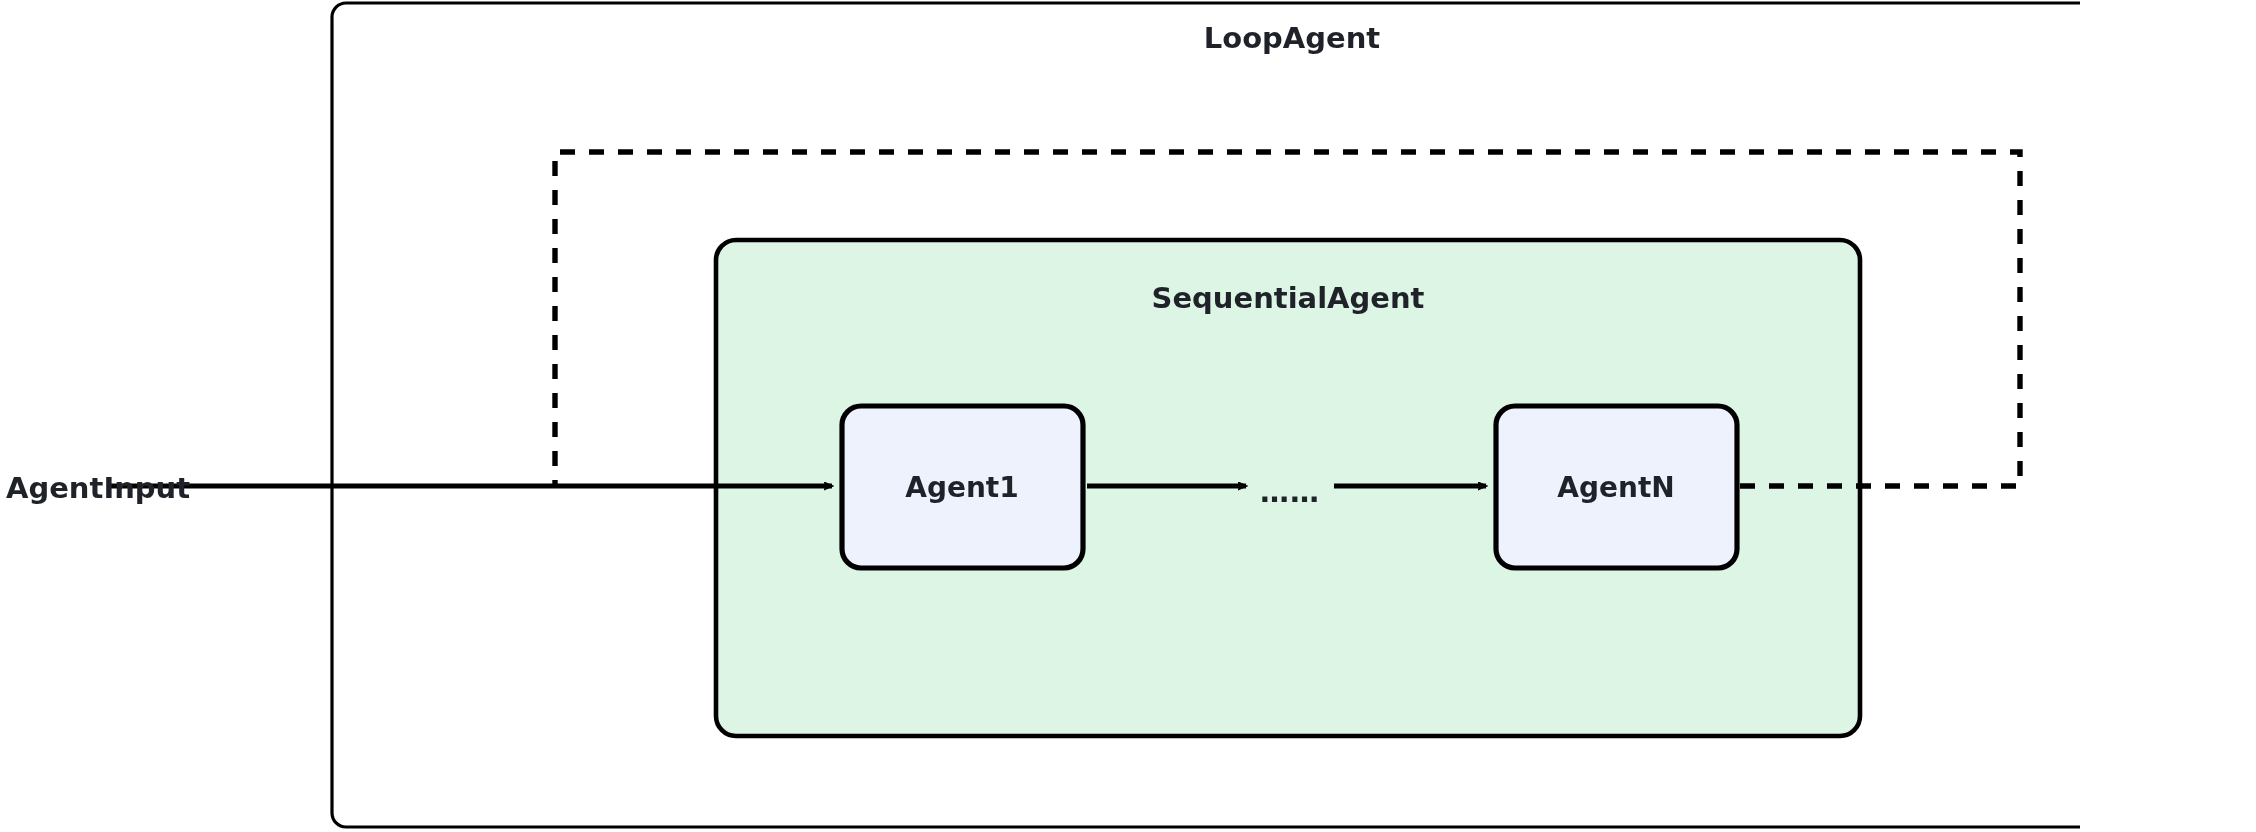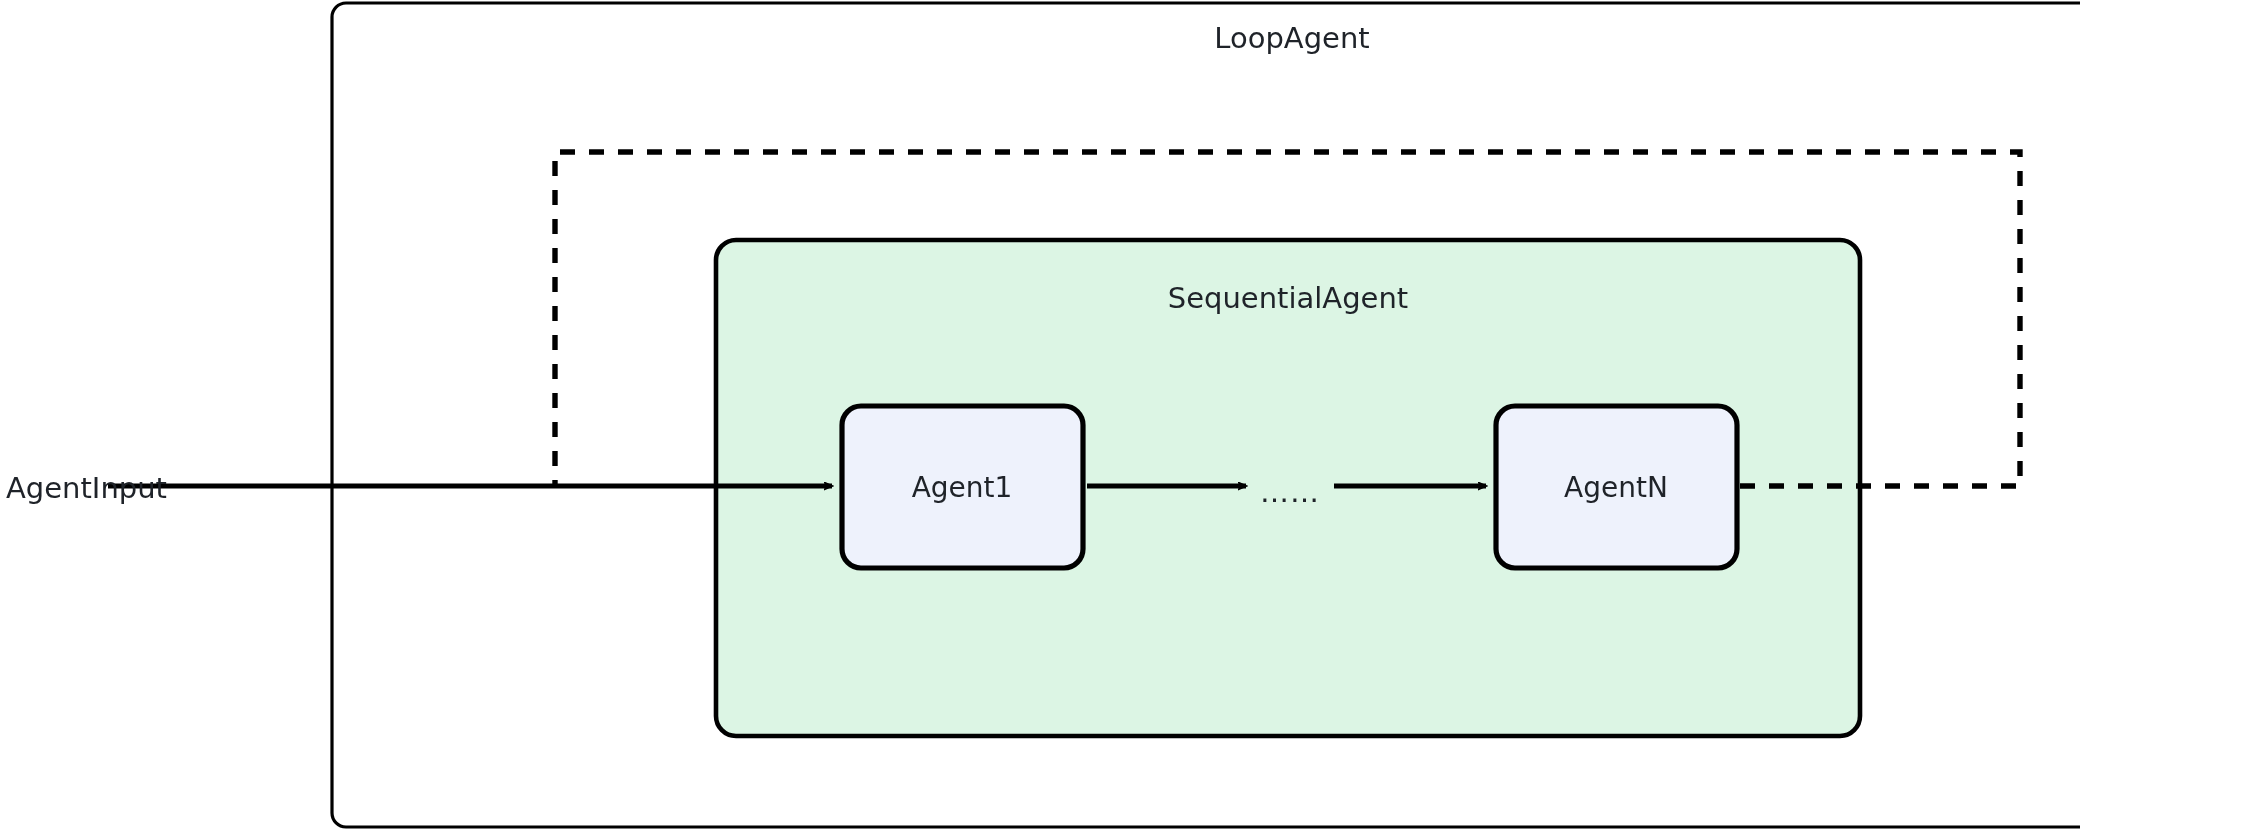--- a/index.html
+++ b/index.html
@@ -9,20 +9,21 @@
   }
   body {
     font-family: "DejaVu Sans", "Liberation Sans", sans-serif;
   }
   #canvas {
     position: relative;
     width: 2080px;
     height: 832px;
     background: #ffffff;
     overflow: hidden;
+    font-weight: bold;
   }
   #canvas svg.layer {
     position: absolute;
     top: 0;
     left: 0;
     width: 2256px;
     height: 832px;
     display: block;
   }
   .node-label {

